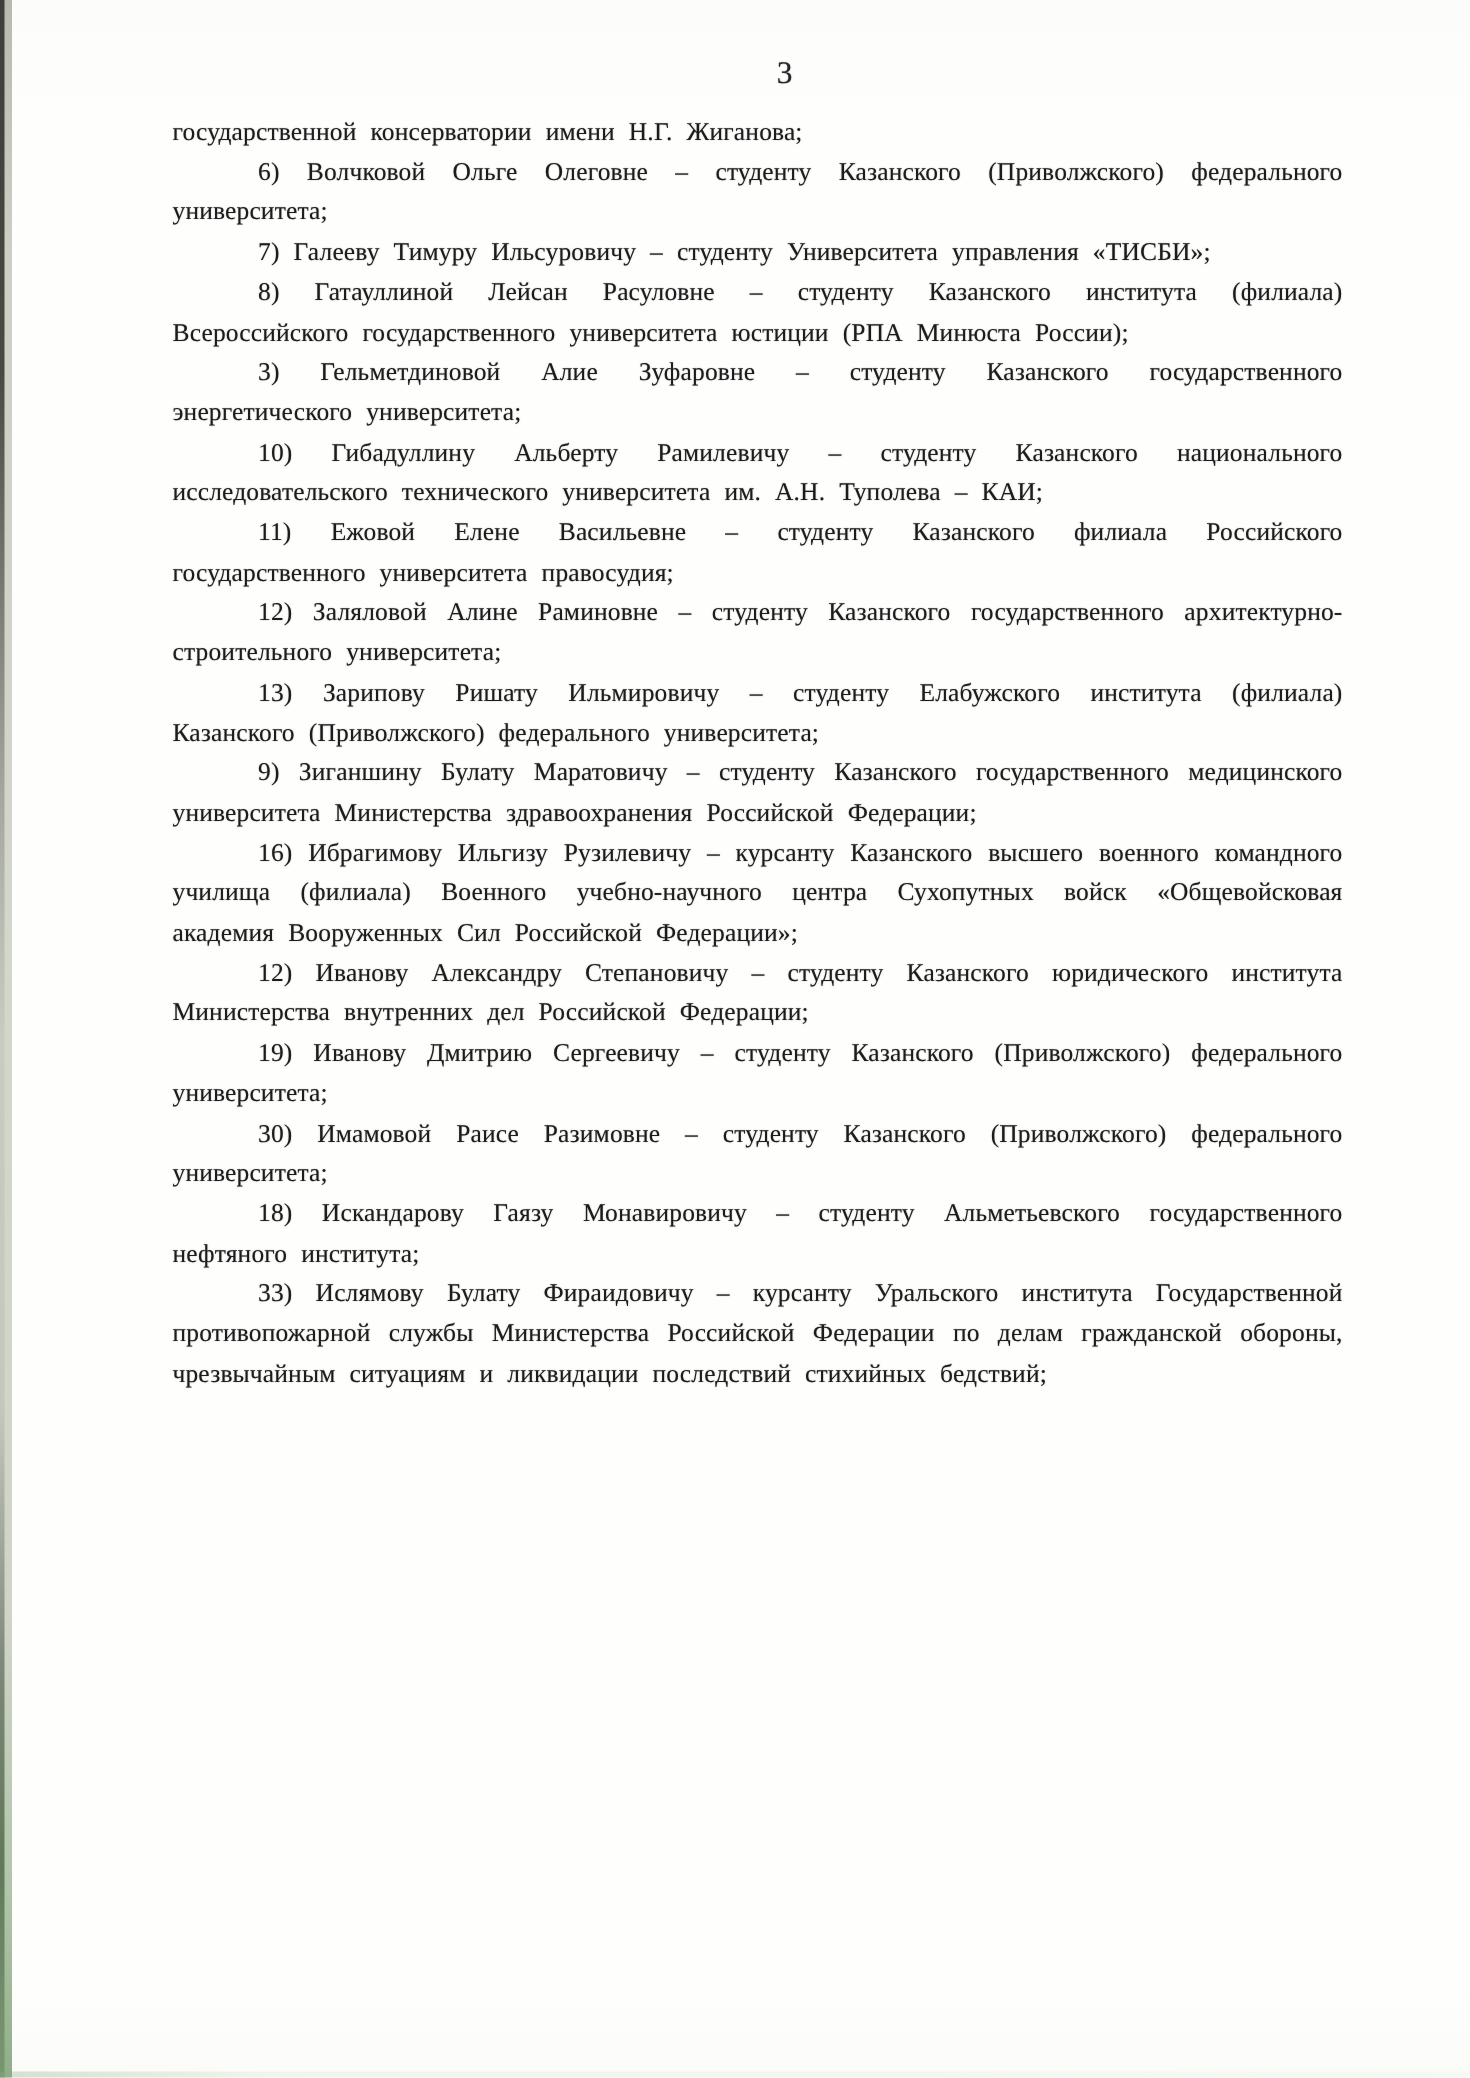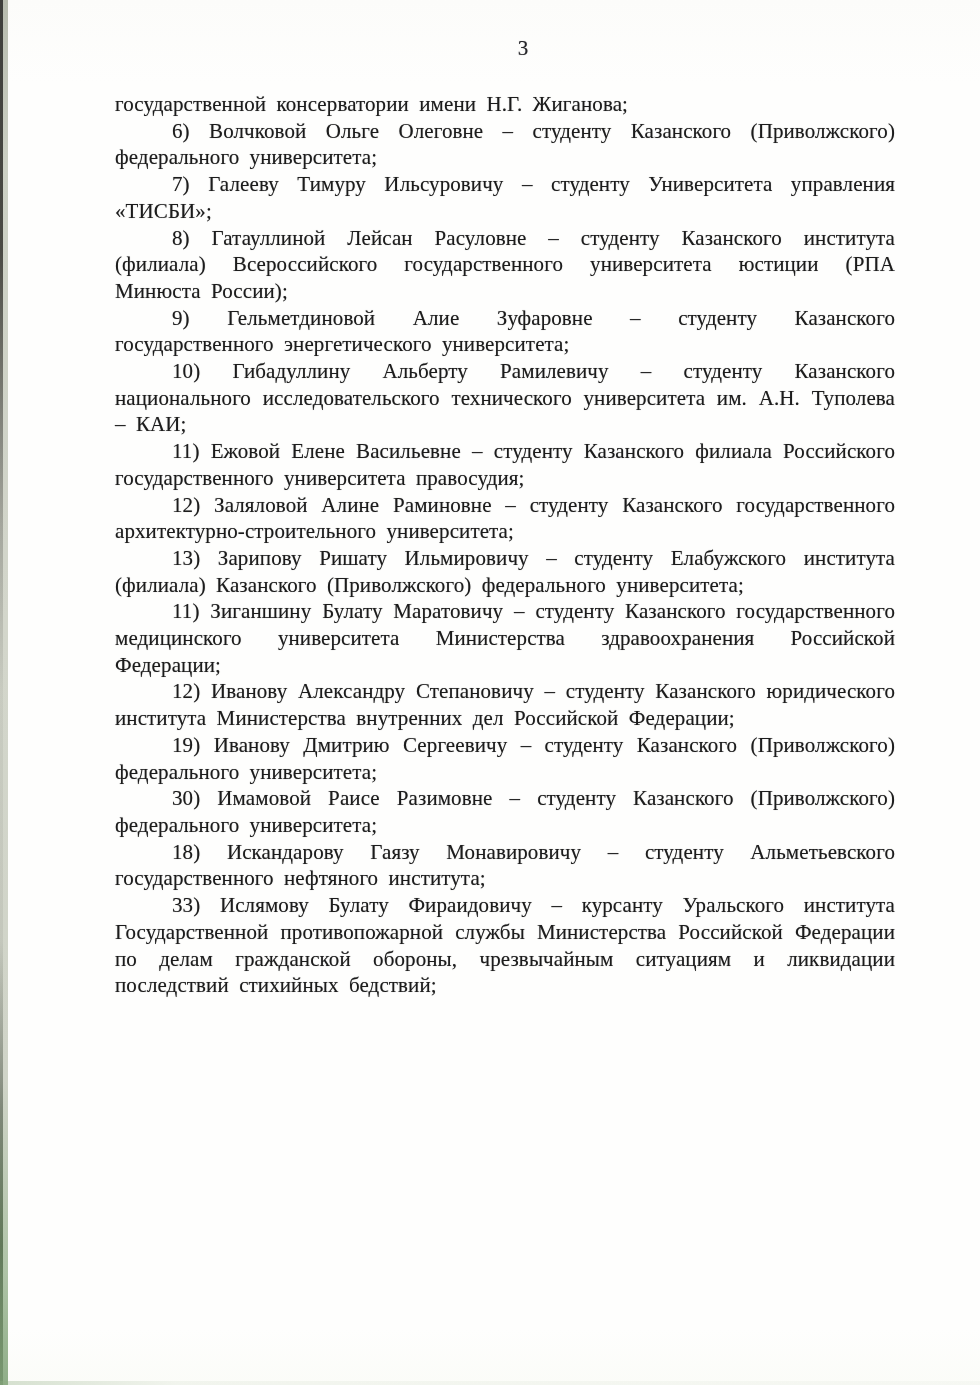--- a/index.html
+++ b/index.html
@@ -60,24 +60,24 @@
     left: 0;
     width: 100%;
     text-align: center;
     transform: translateX(33px);
     font-size: 21px;
     color: #26262a;
     text-shadow: 0 0 0.8px rgba(40,40,45,0.55);
   }
   .doc-body {
     position: absolute;
-    top: 91px;
+    top: 75px;
     left: 115px;
     width: 780px;
-    font-size: 21px;
+    font-size: 17px;
     line-height: 26.7px;
     color: #1c1c1c;
     text-align: justify;
     word-spacing: 5px;
     letter-spacing: 0.1px;
     text-shadow: 0 0 0.8px rgba(35,35,38,0.5);
   }
   .doc-body p.para {
     margin: 0;
     padding: 0;
@@ -97,25 +97,26 @@
   <div class="scan-edge-dark"></div>
   <div class="scan-edge-bottom"></div>
 
   <div class="page-number">3</div>
 
   <div class="doc-body">
       <p class="para continuation">государственной консерватории имени Н.Г. Жиганова;</p>
       <p class="para item">6) Волчковой Ольге Олеговне – студенту Казанского (Приволжского) федерального университета;</p>
       <p class="para item">7) Галееву Тимуру Ильсуровичу – студенту Университета управления «ТИСБИ»;</p>
       <p class="para item">8) Гатауллиной Лейсан Расуловне – студенту Казанского института (филиала) Всероссийского государственного университета юстиции (РПА Минюста России);</p>
-      <p class="para item">9) Гельметдиновой Алие Зуфаровне – студенту Казанского государственного энергетического университета;</p>
+      <p class="para item">3) Гельметдиновой Алие Зуфаровне – студенту Казанского государственного энергетического университета;</p>
       <p class="para item">10) Гибадуллину Альберту Рамилевичу – студенту Казанского национального исследовательского технического университета им. А.Н. Туполева – КАИ;</p>
       <p class="para item">11) Ежовой Елене Васильевне – студенту Казанского филиала Российского государственного университета правосудия;</p>
       <p class="para item">12) Заляловой Алине Раминовне – студенту Казанского государственного архитектурно-строительного университета;</p>
       <p class="para item">13) Зарипову Ришату Ильмировичу – студенту Елабужского института (филиала) Казанского (Приволжского) федерального университета;</p>
-      <p class="para item">11) Зиганшину Булату Маратовичу – студенту Казанского государственного медицинского университета Министерства здравоохранения Российской Федерации;</p>
+      <p class="para item">9) Зиганшину Булату Маратовичу – студенту Казанского государственного медицинского университета Министерства здравоохранения Российской Федерации;</p>
+      <p class="para item">16) Ибрагимову Ильгизу Рузилевичу – курсанту Казанского высшего военного командного училища (филиала) Военного учебно-научного центра Сухопутных войск «Общевойсковая академия Вооруженных Сил Российской Федерации»;</p>
       <p class="para item">12) Иванову Александру Степановичу – студенту Казанского юридического института Министерства внутренних дел Российской Федерации;</p>
       <p class="para item">19) Иванову Дмитрию Сергеевичу – студенту Казанского (Приволжского) федерального университета;</p>
       <p class="para item">30) Имамовой Раисе Разимовне – студенту Казанского (Приволжского) федерального университета;</p>
       <p class="para item">18) Искандарову Гаязу Монавировичу – студенту Альметьевского государственного нефтяного института;</p>
       <p class="para item">33) Ислямову Булату Фираидовичу – курсанту Уральского института Государственной противопожарной службы Министерства Российской Федерации по делам гражданской обороны, чрезвычайным ситуациям и ликвидации последствий стихийных бедствий;</p>
     </div>
 </div>
 
 </body></html>

